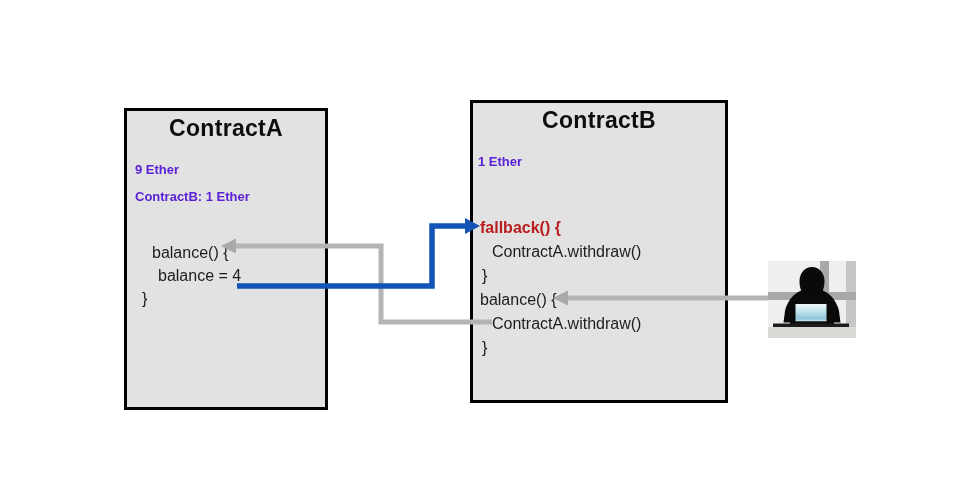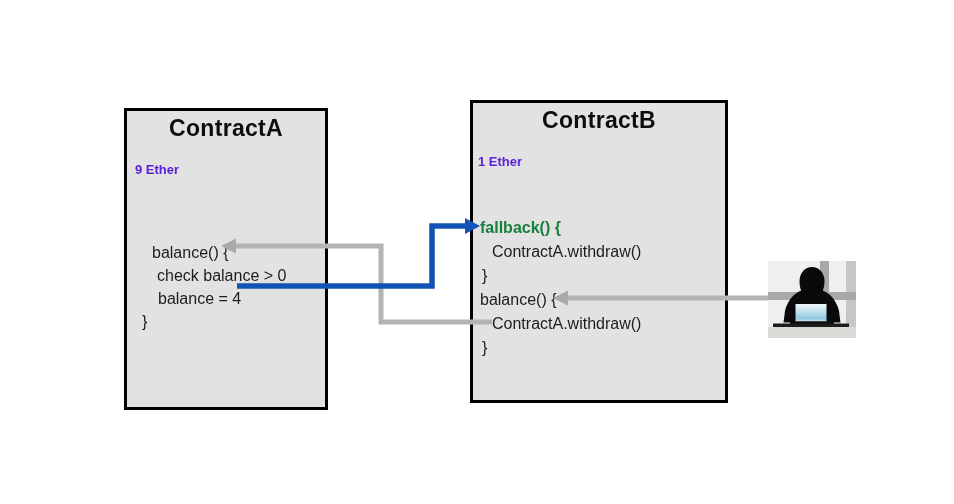--- a/index.html
+++ b/index.html
@@ -55,21 +55,21 @@
   .code-a { left: 15px; top: 129.5px; line-height: 23.2px; }
   .code-b { left: 7px;  top: 113px;   line-height: 24px; }
 
   .ln { display: block; }
   .ind0  { padding-left: 0; }
   .ind2  { padding-left: 2px; }
   .ind10 { padding-left: 10px; }
   .ind12 { padding-left: 12px; }
   .ind15 { padding-left: 15px; }
   .ind16 { padding-left: 16px; }
-  .blue-bold { color: #15803d; font-weight: bold; }
+  .blue-bold { color: #b91c1c; font-weight: bold; }
 
   
   .arrow-layer {
     position: absolute;
     left: 0; top: 0;
     width: 954px; height: 504px;
     pointer-events: none;
   }
 
   
@@ -81,24 +81,24 @@
 </style>
 </head>
 <body>
 
 <div class="canvas">
 
   <div class="contract-box box-a">
     <div class="contract-title">ContractA</div>
     <div class="balances">
       <span class="ln">9 Ether</span>
+      <span class="ln">ContractB: 1 Ether</span>
     </div>
     <div class="code code-a">
       <span class="ln ind10">balance() {</span>
-      <span class="ln ind15">check balance &gt; 0</span>
       <span class="ln ind16">balance = 4</span>
       <span class="ln ind0">}</span>
     </div>
   </div>
 
   <div class="contract-box box-b">
     <div class="contract-title">ContractB</div>
     <div class="balances">
       <span class="ln">1 Ether</span>
     </div>

